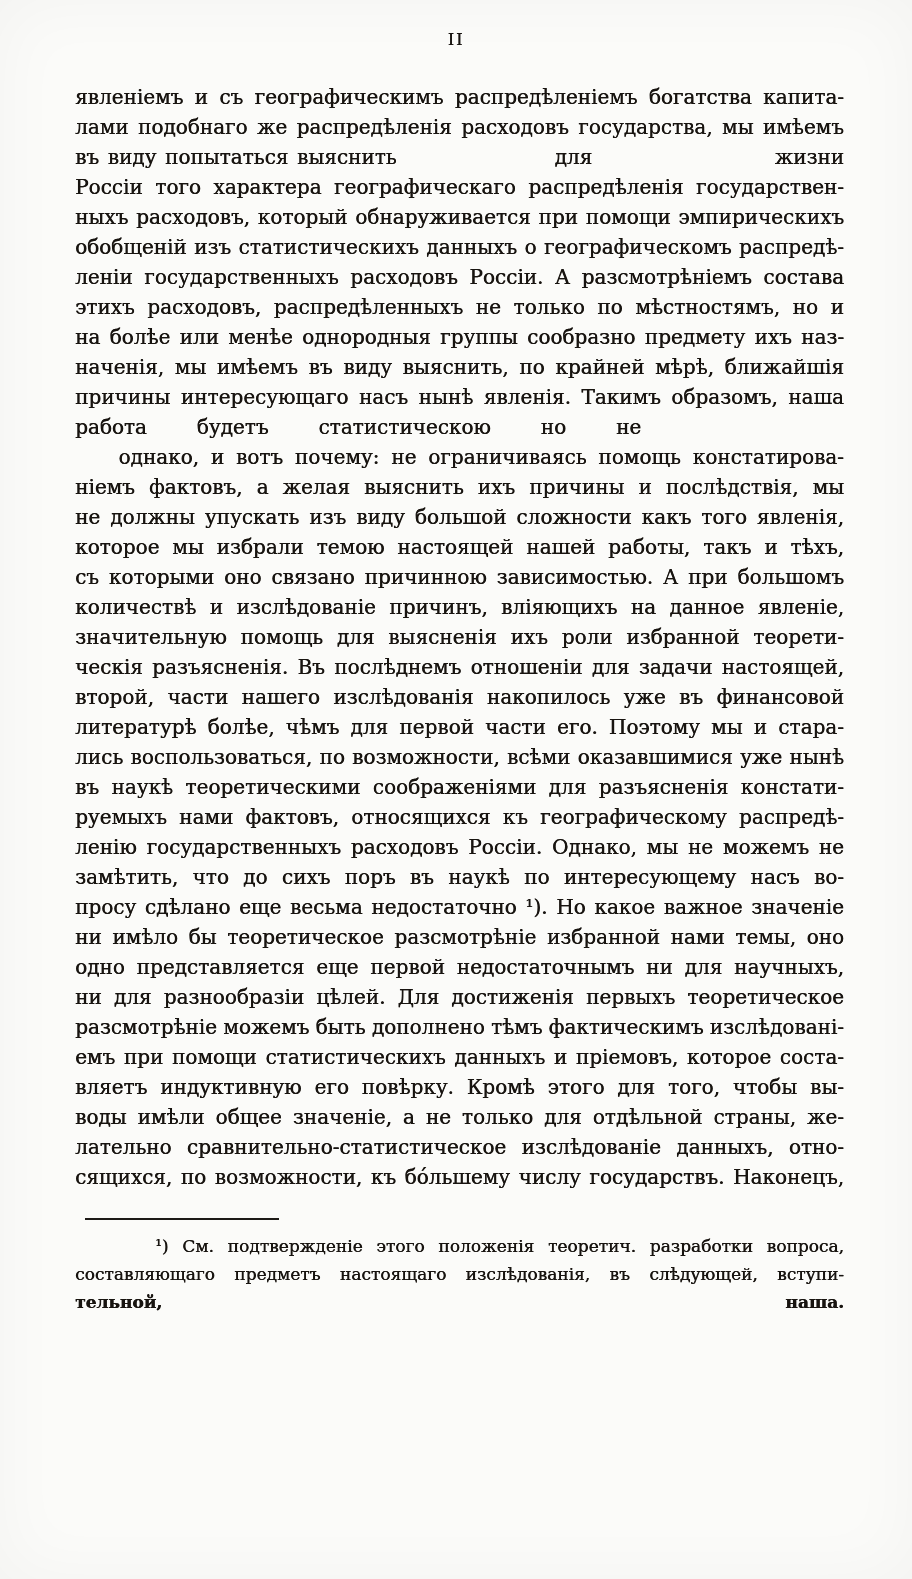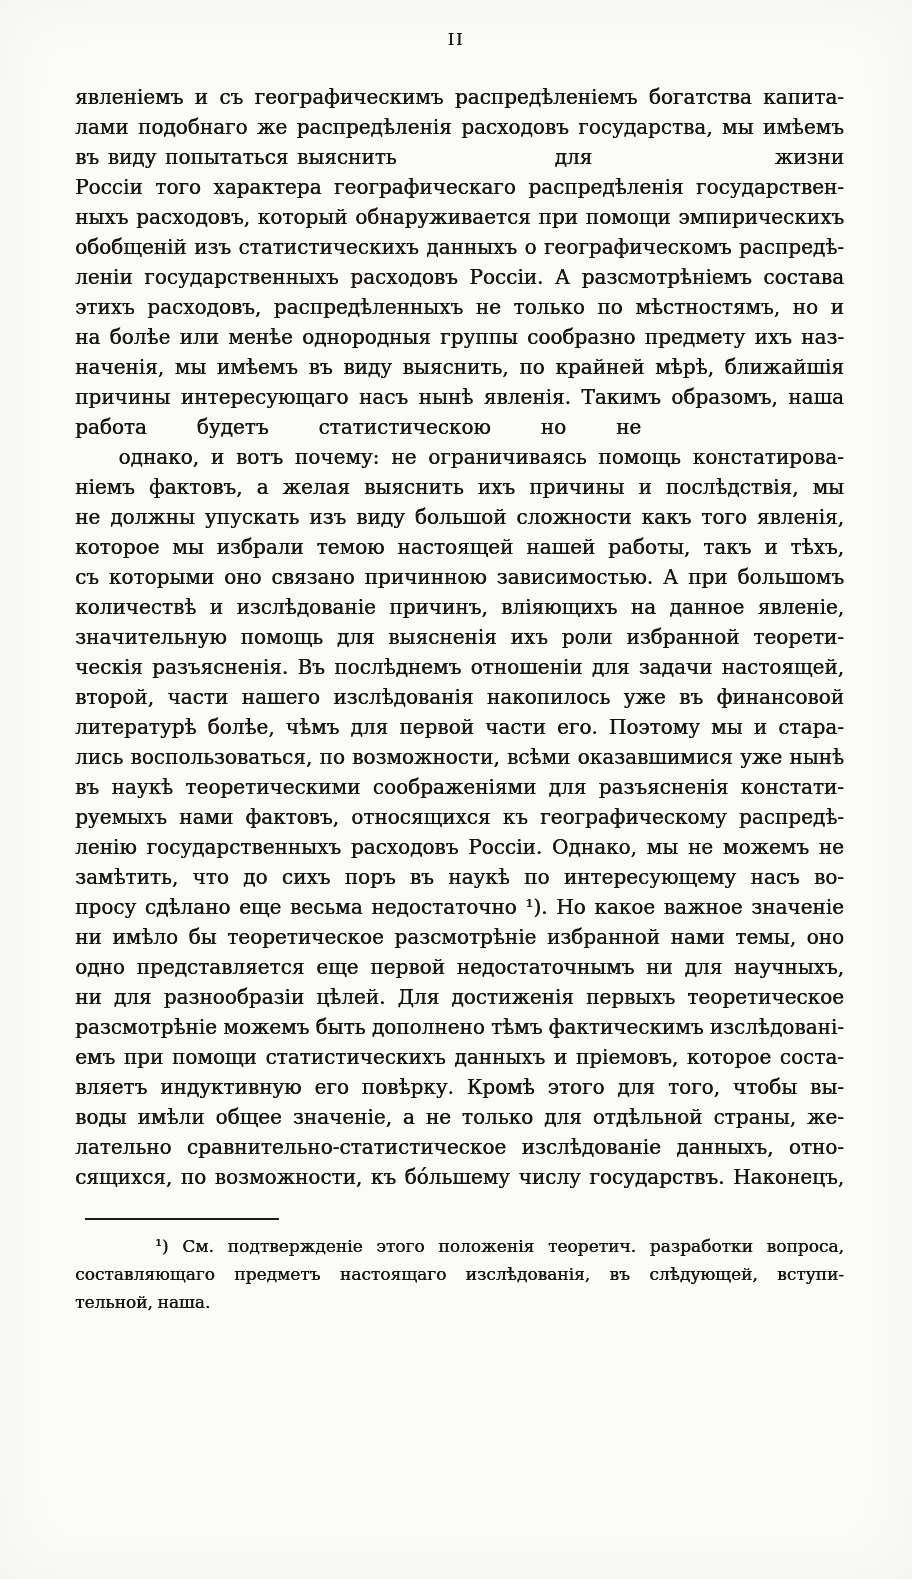--- a/index.html
+++ b/index.html
@@ -47,22 +47,23 @@
     font-size: 17px;
   }
   .line {
     display: flex;
     flex-wrap: nowrap;
     justify-content: space-between;
     overflow: hidden;
     text-shadow: 0.4px 0 0 currentColor;
   }
   .line.left {
-    justify-content: flex-start;
+    justify-content: space-between;
     gap: 0.27em;
+    font-weight: bold;
   }
   .line.indent {
     padding-left: 80px;
   }
   .w { white-space: nowrap; }
   .it { font-style: italic; margin-top: 32px; }
   .fn-rule {
     position: absolute;
     left: 85px;
     top: 1218px;

